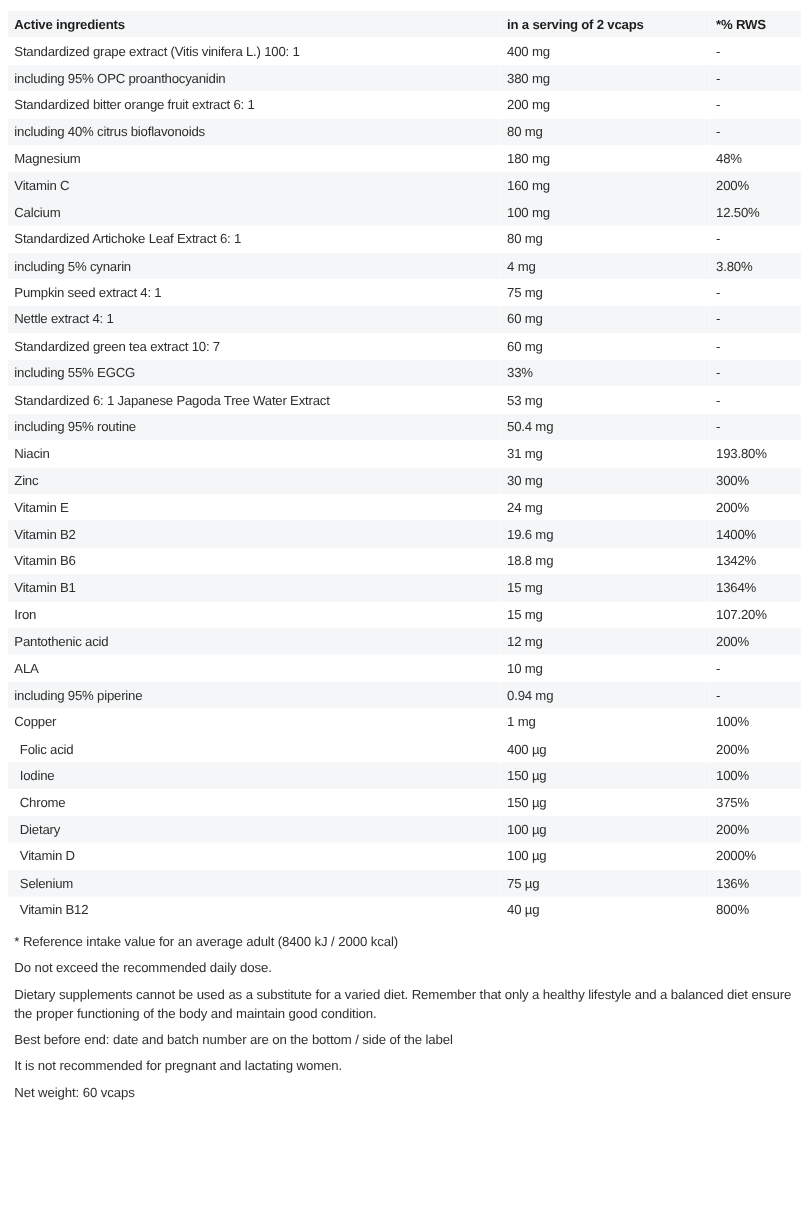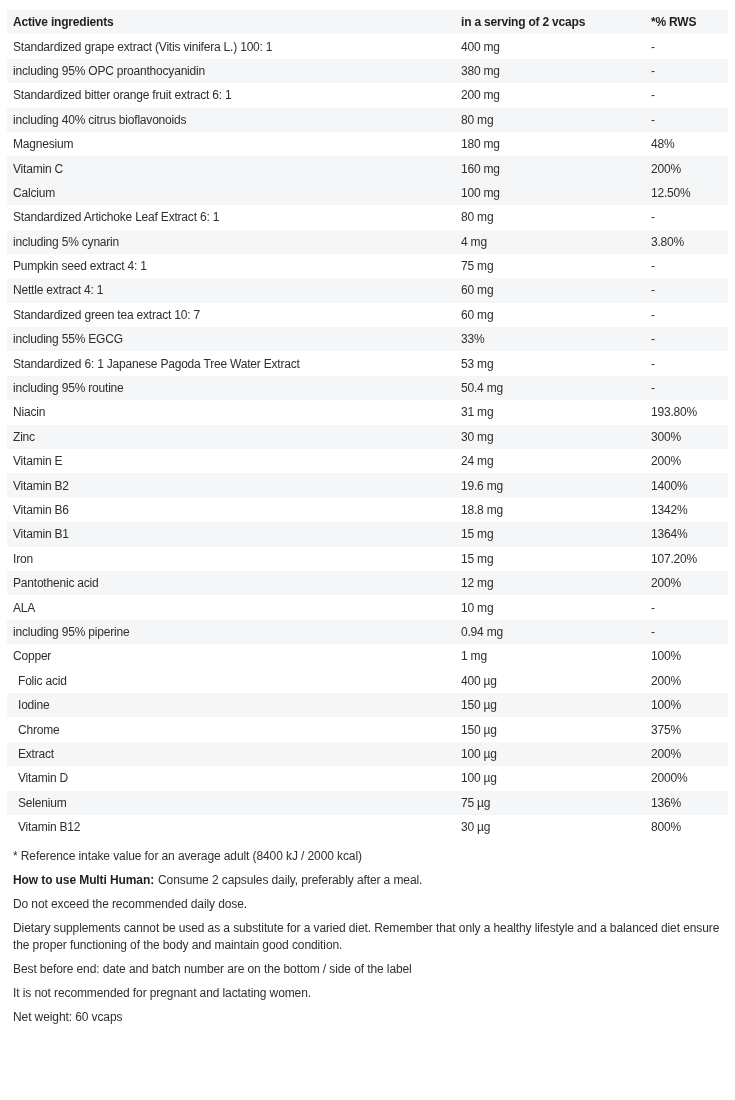--- a/index.html
+++ b/index.html
@@ -207,46 +207,45 @@
           <td>Iodine</td>
           <td>150 µg</td>
           <td>100%</td>
         </tr>
         <tr class=" indent">
           <td>Chrome</td>
           <td>150 µg</td>
           <td>375%</td>
         </tr>
         <tr class="shaded indent">
-          <td>Extract</td>
+          <td>Dietary</td>
           <td>100 µg</td>
           <td>200%</td>
         </tr>
         <tr class=" indent">
           <td>Vitamin D</td>
           <td>100 µg</td>
           <td>2000%</td>
         </tr>
         <tr class="shaded indent">
           <td>Selenium</td>
           <td>75 µg</td>
           <td>136%</td>
         </tr>
         <tr class=" indent">
           <td>Vitamin B12</td>
-          <td>30 µg</td>
+          <td>40 µg</td>
           <td>800%</td>
         </tr>
       </tbody>
   </table>
 </div>
 
 <div class="notes">
   <p>* Reference intake value for an average adult (8400 kJ / 2000 kcal)</p>
-  <p><b>How to use Multi Human:</b><span>Consume 2 capsules daily, preferably after a meal.</span></p>
   <div id="note-paragraphs">
       <p>Do not exceed the recommended daily dose.</p>
       <p>Dietary supplements cannot be used as a substitute for a varied diet. Remember that only a healthy lifestyle and a balanced diet ensure the proper functioning of the body and maintain good condition.</p>
       <p>Best before end: date and batch number are on the bottom / side of the label</p>
       <p>It is not recommended for pregnant and lactating women.</p>
       <p>Net weight: 60 vcaps</p>
     </div>
 </div>
 
 </body></html>

